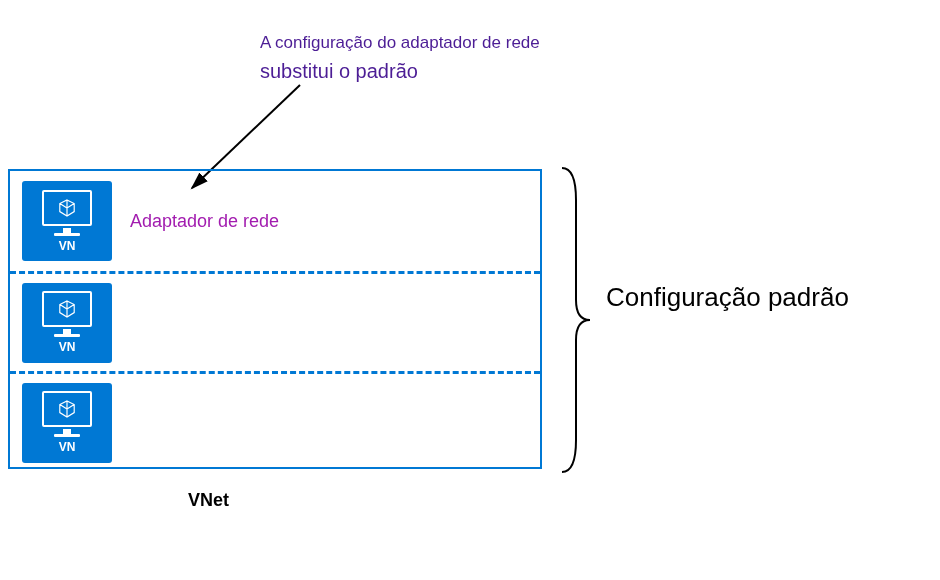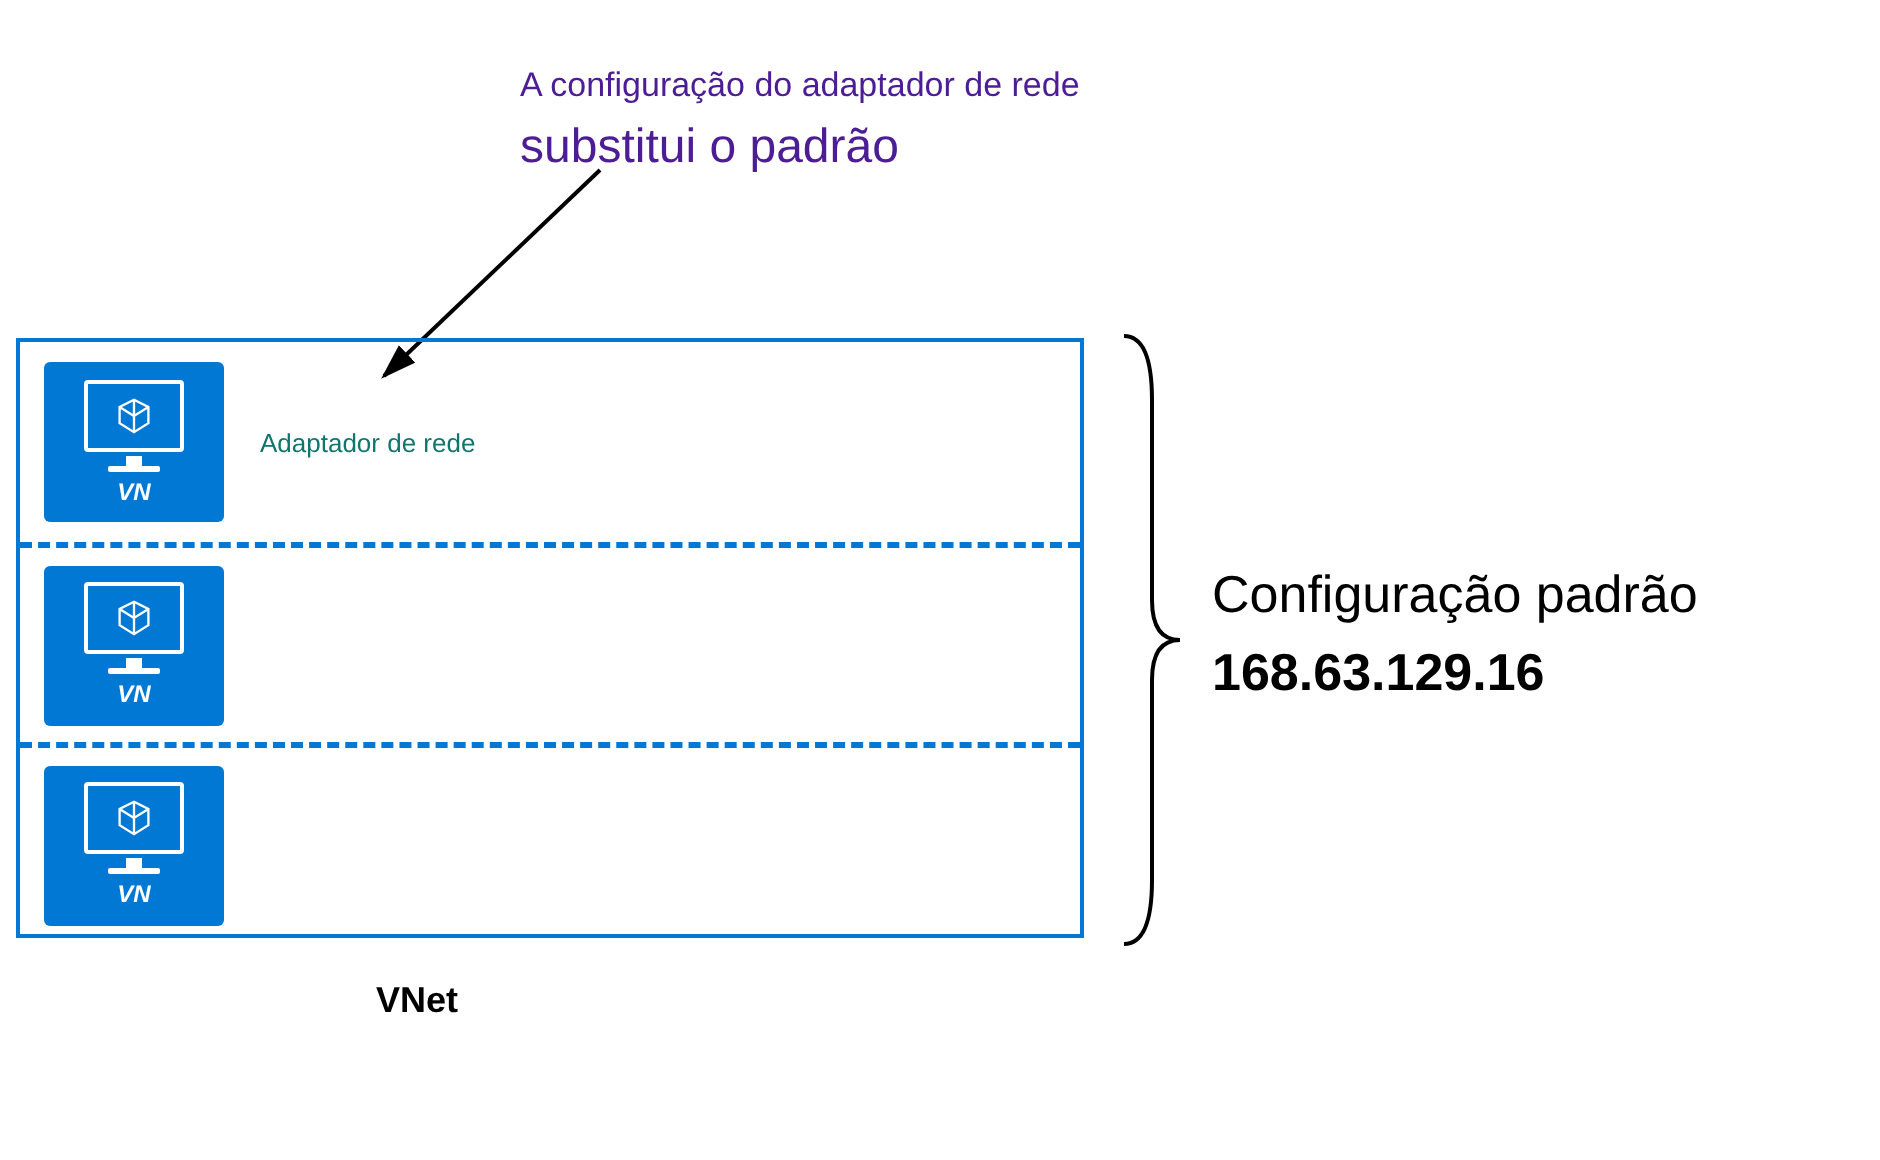--- a/index.html
+++ b/index.html
@@ -12,21 +12,21 @@
     }
     .annotation {
       position: absolute;
       left: 260px;
       top: 30px;
       font-size: 17px;
       color: #4c1d95;
       line-height: 1.5;
     }
     .annotation .line1 { font-size: 17px; }
-    .annotation .line2 { font-size: 24px; }
+    .annotation .line2 { font-size: 20px; }
     .arrow-svg {
       position: absolute;
       left: 180px;
       top: 80px;
       width: 140px;
       height: 115px;
       pointer-events: none;
     }
     .vnet-container {
       position: absolute;
@@ -80,25 +80,24 @@
       width: 26px;
       height: 3px;
       background: #fff;
       border-radius: 1px;
     }
     .vm-label {
       color: #fff;
       font-size: 12px;
       font-weight: bold;
       margin-top: 3px;
-      font-style: italic;
     }
     .adapter-label {
-      font-size: 13px;
-      color: #0f766e;
+      font-size: 18px;
+      color: #a21caf;
       margin-left: 18px;
     }
     .vnet-bottom-label {
       position: absolute;
       left: 188px;
       top: 490px;
       font-size: 18px;
       font-weight: bold;
     }
     .brace-svg {
@@ -177,14 +176,13 @@
 </div>
 
 <div class="vnet-bottom-label">VNet</div>
 
 <svg class="brace-svg" viewBox="0 0 40 320">
   <path d="M 8 8 Q 22 8 22 40 L 22 140 Q 22 160 36 160 Q 22 160 22 180 L 22 280 Q 22 312 8 312" stroke="#000" stroke-width="2" fill="none"></path>
 </svg>
 
 <div class="config-text">
   <div class="default-label">Configuração padrão</div>
-  <div class="ip-line">168.63.129.16</div>
 </div>
 
 </body></html>

